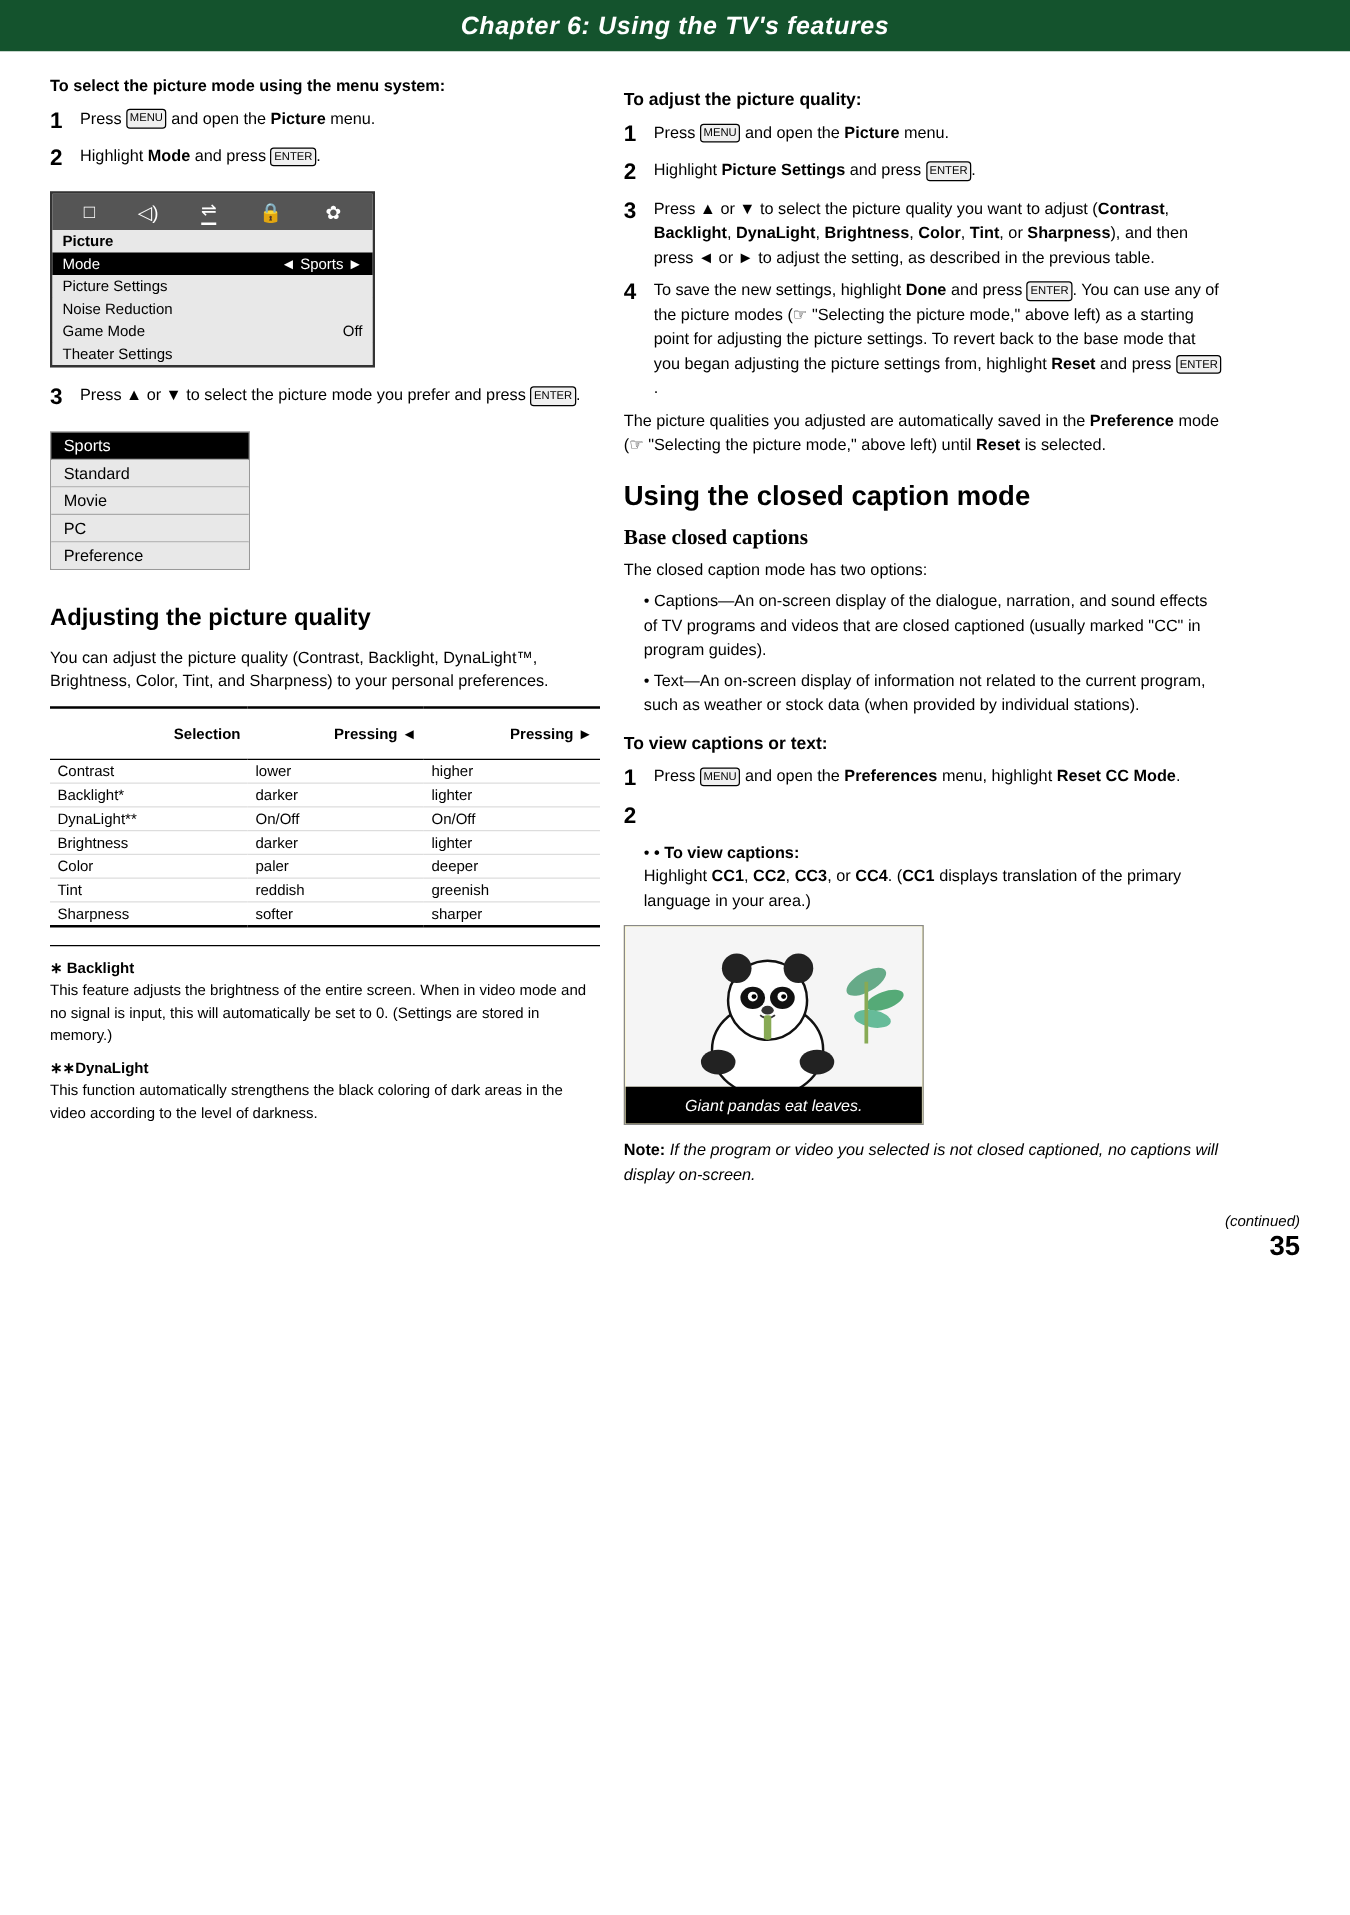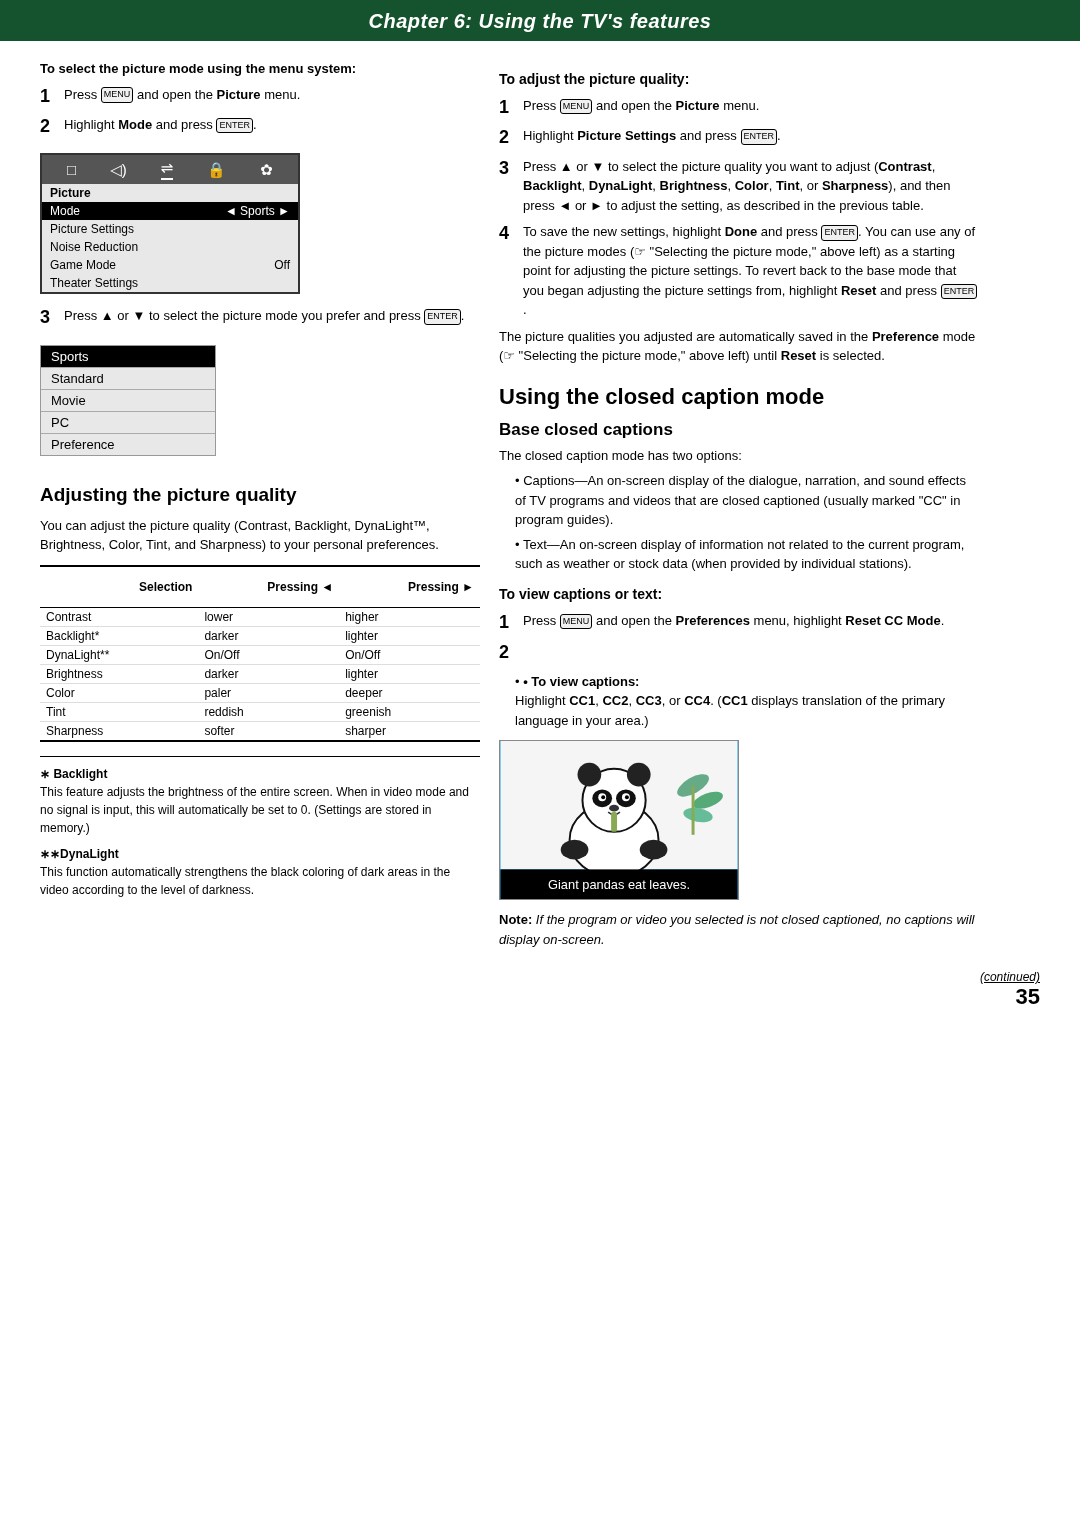--- a/index.html
+++ b/index.html
@@ -125,21 +125,21 @@
       font-weight: bold;
       padding: 2px 8px;
       background: #e8e8e8;
     }
 
     
     .mode-list {
       display: inline-block;
       margin: 8px 0 12px 0;
       border: 1px solid #999;
-      width: 176px;
+      width: 160px;
       font-size: 13px;
     }
     .mode-item {
       padding: 3px 10px;
       background: #e8e8e8;
       border-bottom: 1px solid #aaa;
     }
     .mode-item.active {
       background: #000;
       color: #fff;
@@ -182,26 +182,27 @@
       margin-bottom: 8px;
       line-height: 1.5;
     }
 
     
     .panda-image-container {
       width: 240px;
       height: 160px;
       border: 1px solid #888;
       margin: 10px 0;
-      background: #0ea5e9;
+      background: #fef9c3;
       position: relative;
       overflow: hidden;
       display: flex;
       align-items: center;
       justify-content: center;
+      font-style: italic;
     }
     .panda-svg {
       width: 100%;
       height: 100%;
     }
 
     
     .note-text {
       font-style: italic;
       font-size: 13px;
@@ -217,21 +218,20 @@
       font-size: 13px;
     }
     .page-number {
       font-size: 22px;
       font-weight: bold;
       text-align: right;
     }
     .continued-text {
       font-style: italic;
       font-size: 12px;
-      text-decoration: underline;
     }
 
     
     .key-icon {
       display: inline-block;
       border: 1px solid #000;
       border-radius: 3px;
       font-size: 9px;
       padding: 0 2px;
       vertical-align: middle;
@@ -257,20 +257,21 @@
 
     .right-section-title {
       font-size: 22px;
       font-weight: bold;
       margin: 10px 0 8px 0;
     }
     .right-subsection-title {
       font-size: 17px;
       font-weight: bold;
       margin: 10px 0 6px 0;
+      font-family: Liberation Serif, serif;
     }
   </style>
 </head>
 <body>
 
 <div class="header-bar">
   <h1>Chapter 6: Using the TV's features</h1>
 </div>
 
 <div class="main-content">

